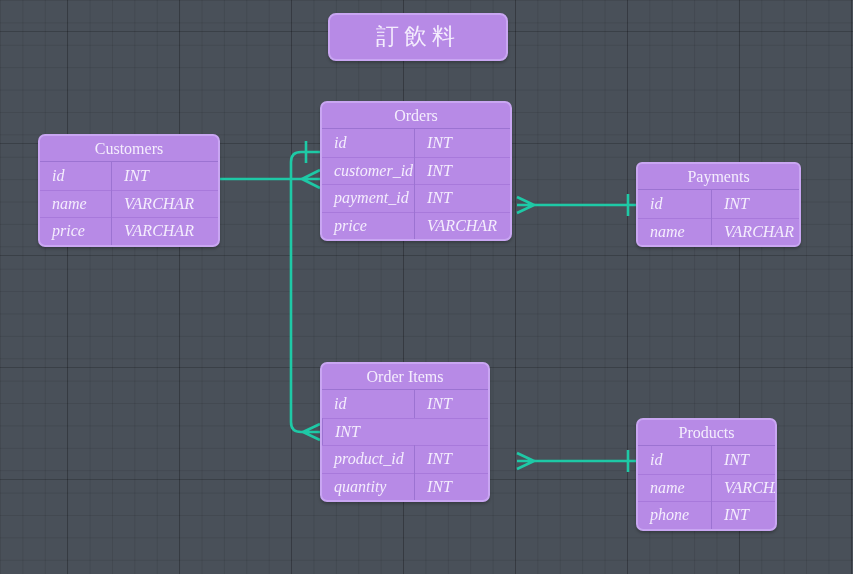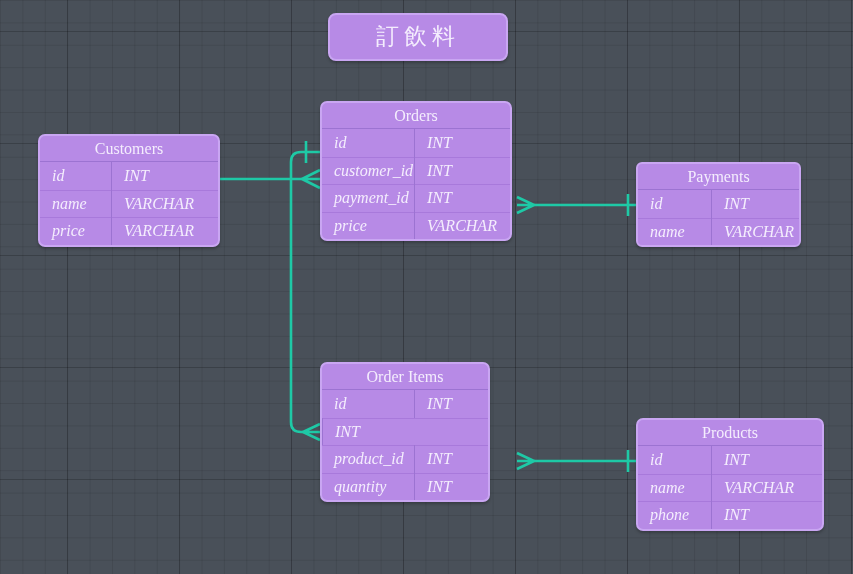--- a/index.html
+++ b/index.html
@@ -70,21 +70,21 @@
   .cell{white-space:nowrap;overflow:hidden;padding-left:12px;font-style:italic;}
   .cell.type{border-left:1px solid var(--entity-divider);flex:1;}
   #customers{left:38px;top:134px;width:182px;}
   #customers .name{width:71px;}
   #orders{left:320px;top:101px;width:192px;border-radius:7px;}
   #orders .name{width:92px;}
   #payments{left:636px;top:162px;width:165px;border-radius:6px;}
   #payments .name{width:73px;}
   #order-items{left:320px;top:362px;width:170px;}
   #order-items .name{width:92px;}
-  #products{left:636px;top:418px;width:188px;}
+  #products{left:636px;top:418px;width:141px;}
   #products .name{width:73px;}
 </style>
 </head>
 <body>
 
 <div class="canvas">
 
   <svg class="rel-layer" viewBox="0 0 853 574">
     <g>
       <path class="rel-line" d="M202 179 H302"></path>

